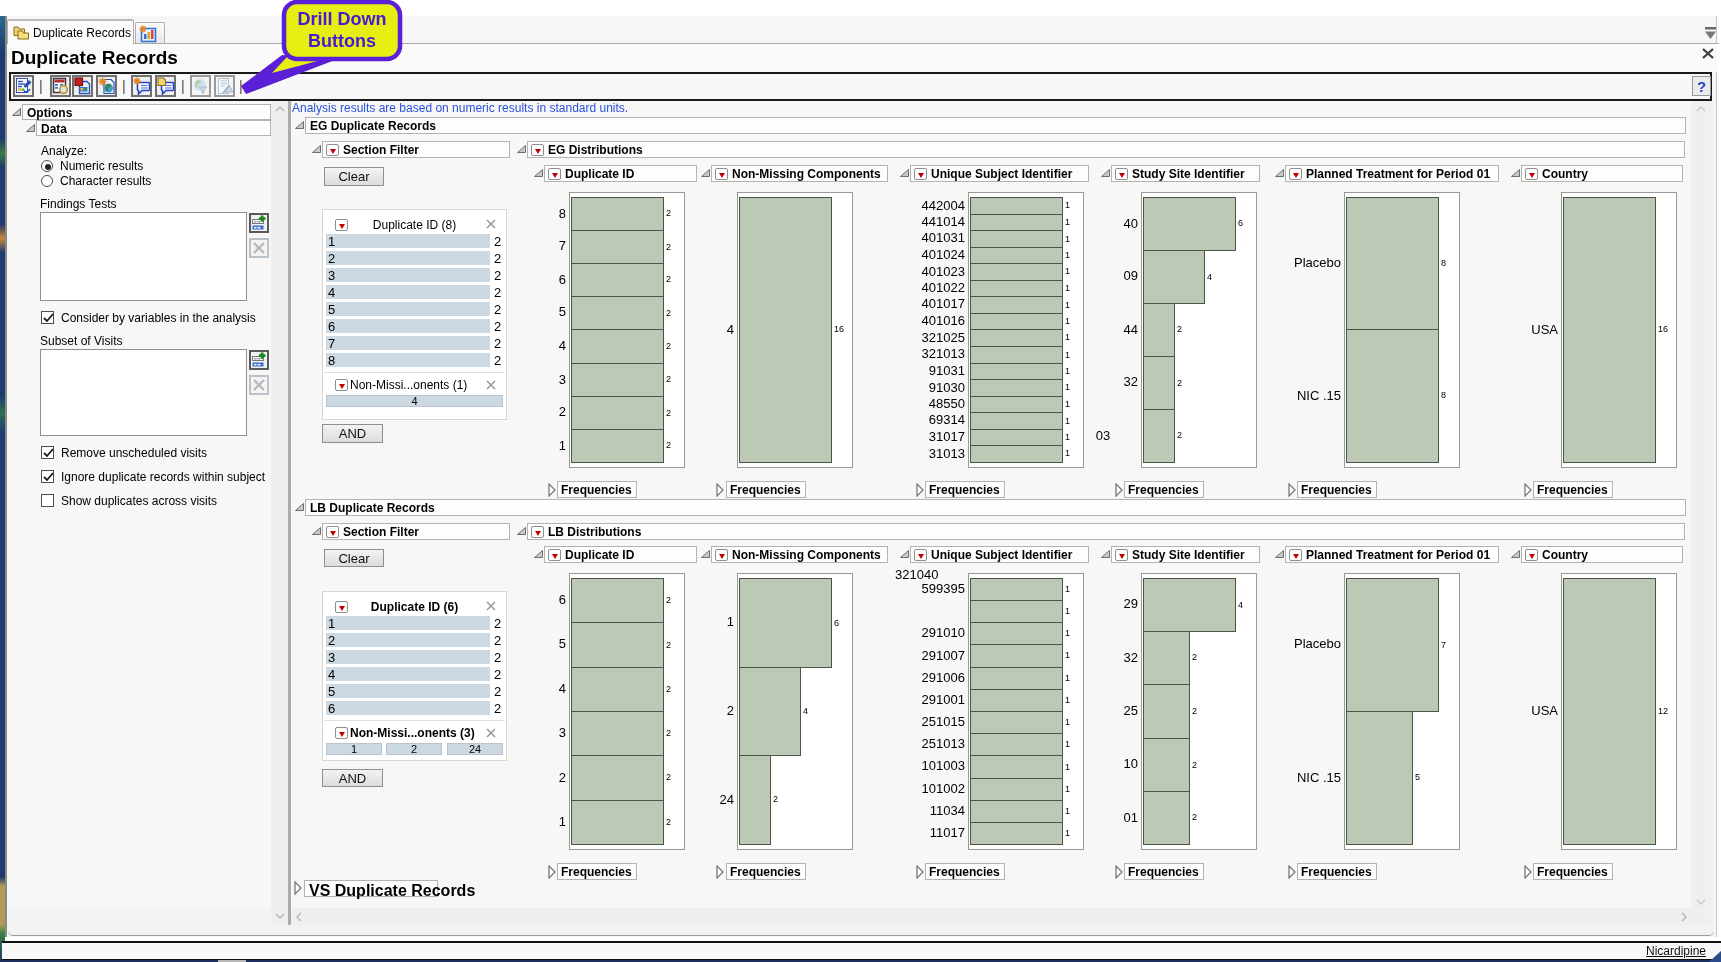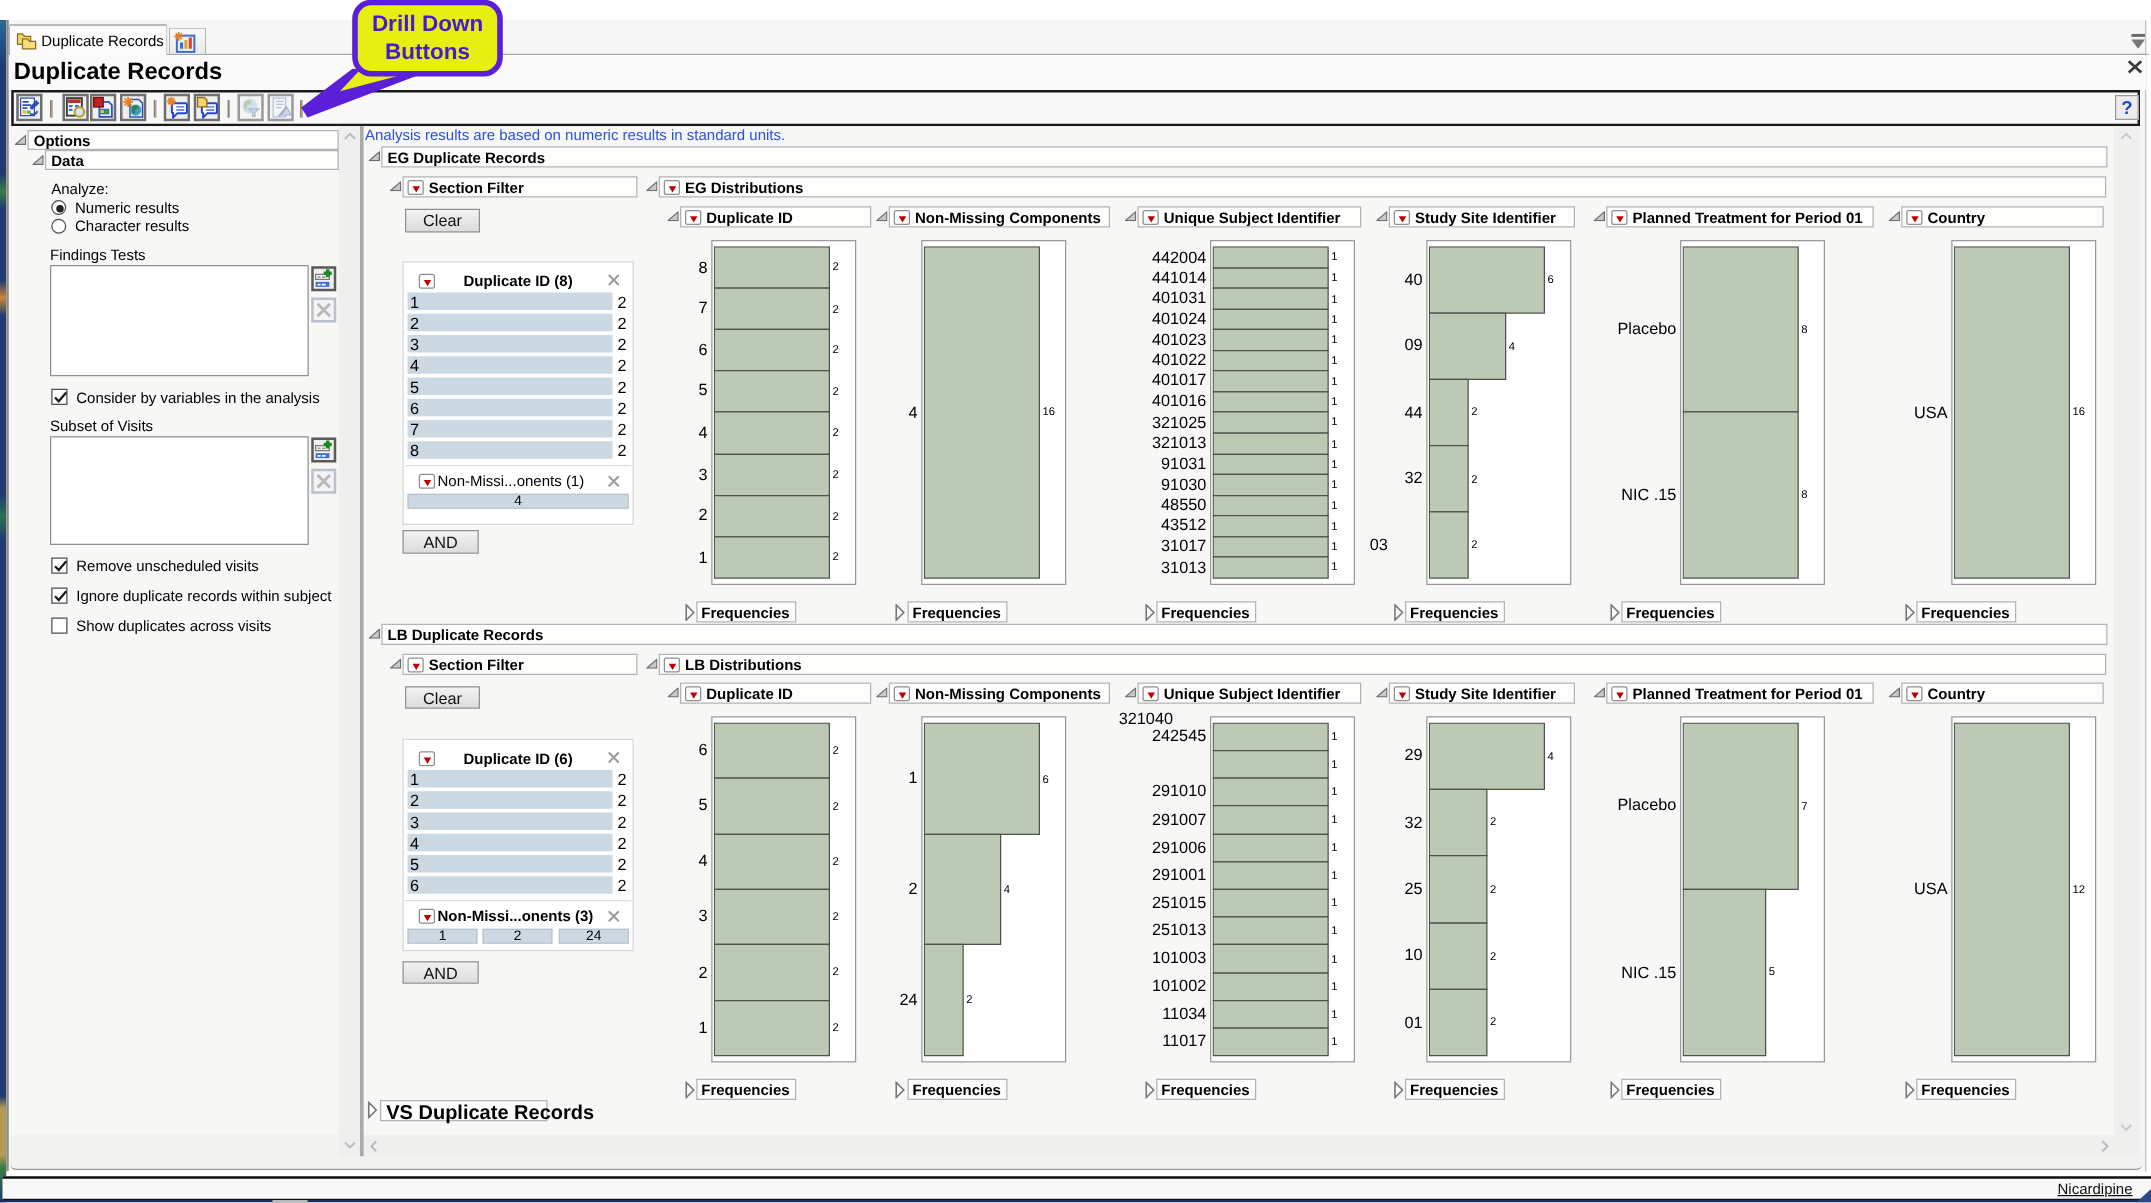--- a/index.html
+++ b/index.html
@@ -275,21 +275,21 @@
 <svg class="abs" style="left:517px;top:145px" width="9" height="8">
     <polygon points="0.5,7.5 8.5,7.5 8.5,0.5" fill="#c9c9c9" stroke="#6e6e6e" stroke-width="1"></polygon>
   </svg>
 <div class="oh" style="left:527px;top:141px;width:1158px;height:17px">
     <span class="redbtn"></span>
     <span class="t2" style="font-size:12px">EG Distributions</span>
   </div>
 <div class="btn" style="left:324px;top:167px;width:60px;height:19px;line-height:18px">Clear</div>
 <div class="abs" style="left:322px;top:209px;width:185px;height:211px;background:#fff;border:1px solid #d6d6d6"></div>
 <span class="redbtn" style="left:335px;top:219px">&nbsp;</span>
-<span class="abs" style="left:322px;top:218px;width:185px;text-align:center;font-weight:bold;font-size:12px">Duplicate ID (8)</span>
+<span class="abs" style="left:322px;top:218px;width:185px;text-align:center;font-weight:normal;font-size:12px">Duplicate ID (8)</span>
 <svg class="abs" style="left:486px;top:219px" width="10" height="10">
     <path d="M1 1 L9 9 M9 1 L1 9" stroke="#9a9a9a" stroke-width="1.6"></path>
   </svg>
 <div class="frow" style="left:326px;top:234px;width:164px"></div>
 <span class="abs" style="left:328px;top:234px;font-size:13px">1</span>
 <span class="abs" style="left:494px;top:234px;font-size:13px">2</span>
 <div class="frow" style="left:326px;top:251px;width:164px"></div>
 <span class="abs" style="left:328px;top:251px;font-size:13px">2</span>
 <span class="abs" style="left:494px;top:251px;font-size:13px">2</span>
 <div class="frow" style="left:326px;top:268px;width:164px"></div>
@@ -413,21 +413,21 @@
 <span class="lbl" style="left:895px;top:330px;width:70px;text-align:right">321025</span>
 <span class="cnt" style="left:1065px;top:332px">1</span>
 <span class="lbl" style="left:895px;top:346px;width:70px;text-align:right">321013</span>
 <span class="cnt" style="left:1065px;top:350px">1</span>
 <span class="lbl" style="left:895px;top:363px;width:70px;text-align:right">91031</span>
 <span class="cnt" style="left:1065px;top:366px">1</span>
 <span class="lbl" style="left:895px;top:380px;width:70px;text-align:right">91030</span>
 <span class="cnt" style="left:1065px;top:382px">1</span>
 <span class="lbl" style="left:895px;top:396px;width:70px;text-align:right">48550</span>
 <span class="cnt" style="left:1065px;top:399px">1</span>
-<span class="lbl" style="left:895px;top:412px;width:70px;text-align:right">43512</span>
+<span class="lbl" style="left:895px;top:412px;width:70px;text-align:right">69314</span>
 <span class="cnt" style="left:1065px;top:416px">1</span>
 <span class="lbl" style="left:895px;top:429px;width:70px;text-align:right">31017</span>
 <span class="cnt" style="left:1065px;top:432px">1</span>
 <span class="lbl" style="left:895px;top:446px;width:70px;text-align:right">31013</span>
 <span class="cnt" style="left:1065px;top:448px">1</span>
 <svg class="abs" style="left:970px;top:197px" width="130" height="267">
     <rect x="0.5" y="0.5" width="92" height="17" fill="#bcc9b4" stroke="#4c544a" stroke-width="1"></rect>
     <rect x="0.5" y="17.5" width="92" height="16" fill="#bcc9b4" stroke="#4c544a" stroke-width="1"></rect>
     <rect x="0.5" y="33.5" width="92" height="17" fill="#bcc9b4" stroke="#4c544a" stroke-width="1"></rect>
     <rect x="0.5" y="50.5" width="92" height="16" fill="#bcc9b4" stroke="#4c544a" stroke-width="1"></rect>
@@ -637,21 +637,21 @@
 <span class="lbl" style="left:664px;top:703px;width:70px;text-align:right">2</span>
 <span class="cnt" style="left:803px;top:706px">4</span>
 <span class="lbl" style="left:664px;top:792px;width:70px;text-align:right">24</span>
 <span class="cnt" style="left:773px;top:794px">2</span>
 <svg class="abs" style="left:739px;top:578px" width="130" height="268">
     <rect x="0.5" y="0.5" width="92" height="89" fill="#bcc9b4" stroke="#4c544a" stroke-width="1"></rect>
     <rect x="0.5" y="89.5" width="61" height="88" fill="#bcc9b4" stroke="#4c544a" stroke-width="1"></rect>
     <rect x="0.5" y="177.5" width="31" height="89" fill="#bcc9b4" stroke="#4c544a" stroke-width="1"></rect>
   </svg>
 <div class="plot" style="left:968px;top:573px;width:116px;height:277px"></div>
-<span class="lbl" style="left:895px;top:581px;width:70px;text-align:right">242545</span>
+<span class="lbl" style="left:895px;top:581px;width:70px;text-align:right">599395</span>
 <span class="cnt" style="left:1065px;top:584px">1</span>
 <span class="lbl" style="left:895px;top:567px;width:70px;">321040</span>
 <span class="cnt" style="left:1065px;top:606px">1</span>
 <span class="lbl" style="left:895px;top:625px;width:70px;text-align:right">291010</span>
 <span class="cnt" style="left:1065px;top:628px">1</span>
 <span class="lbl" style="left:895px;top:648px;width:70px;text-align:right">291007</span>
 <span class="cnt" style="left:1065px;top:650px">1</span>
 <span class="lbl" style="left:895px;top:670px;width:70px;text-align:right">291006</span>
 <span class="cnt" style="left:1065px;top:673px">1</span>
 <span class="lbl" style="left:895px;top:692px;width:70px;text-align:right">291001</span>

